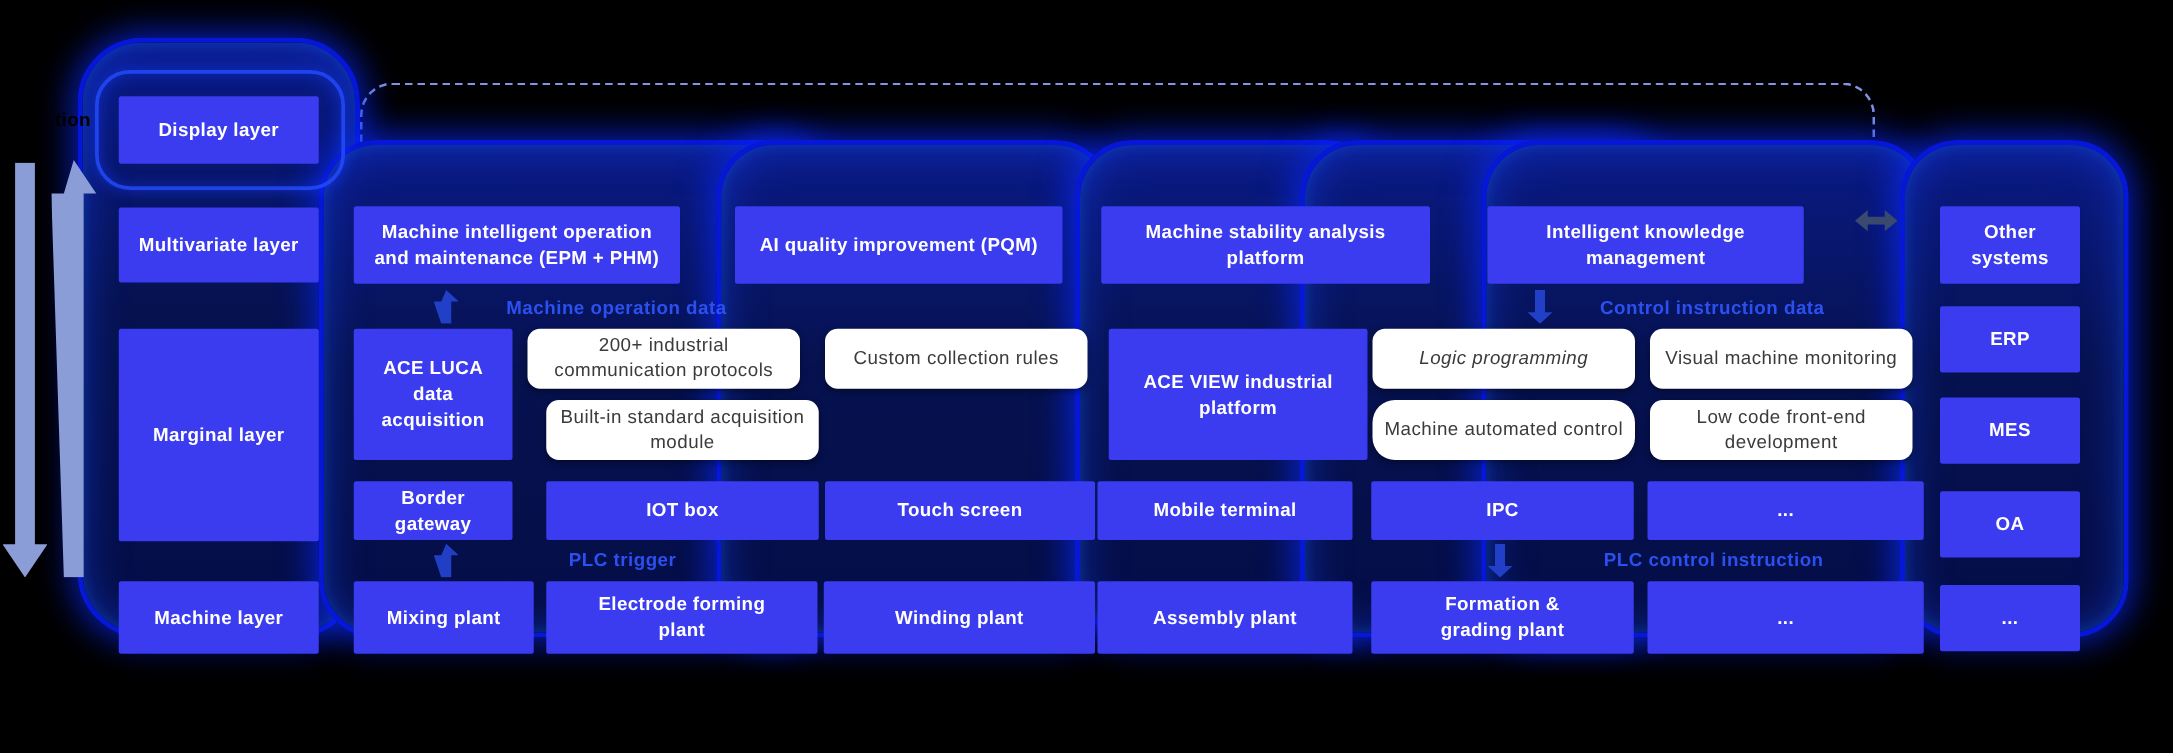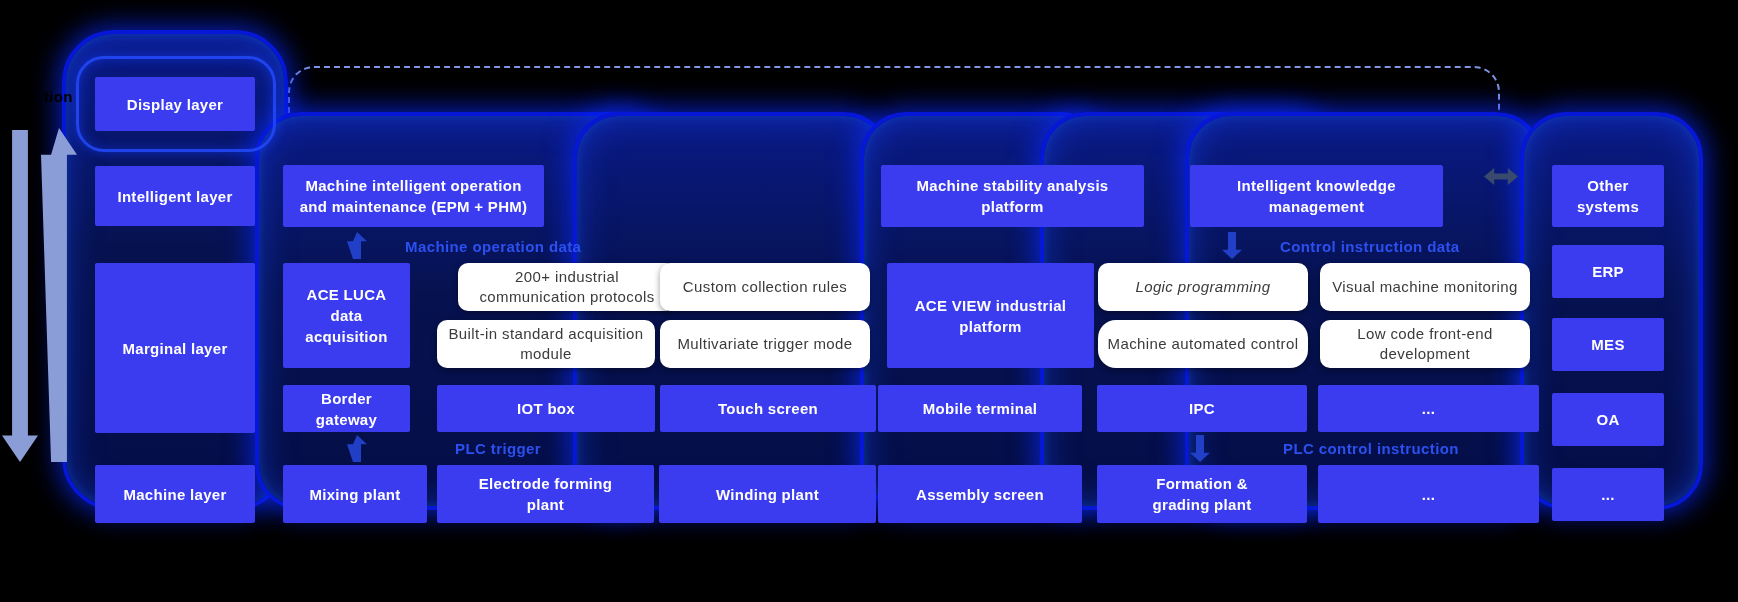--- a/index.html
+++ b/index.html
@@ -69,41 +69,41 @@
   <div class="pillar" style="left:1185px;top:112px;width:358px;height:398px;"></div>
   <div class="pillar" style="left:1520px;top:112px;width:183px;height:398px;"></div>
   <div class="subframe" style="left:76px;top:56px;width:200px;height:96px;"></div>
 
   <div class="arrow arrow-down big-arrow" style="left:2px;top:130px;width:36px;height:332px;"></div>
   <div class="arrow arrow-up big-arrow" style="left:41px;top:128px;width:36px;height:334px;"></div>
 
   <div class="note-fragment" style="left:44px;top:88px;">tion</div>
 
   <div class="bluebox" style="left:95px;top:77px;width:160px;height:54px;">Display layer</div>
-  <div class="bluebox" style="left:95px;top:166px;width:160px;height:60px;">Intelligent layer</div>
+  <div class="bluebox" style="left:95px;top:166px;width:160px;height:60px;">Multivariate layer</div>
   <div class="bluebox" style="left:95px;top:263px;width:160px;height:170px;">Marginal layer</div>
   <div class="bluebox" style="left:95px;top:465px;width:160px;height:58px;">Machine layer</div>
 
   <div class="bluebox" style="left:283px;top:165px;width:261px;height:62px;">Machine intelligent operation and maintenance (EPM + PHM)</div>
+  <div class="bluebox" style="left:588px;top:165px;width:262px;height:62px;">AI quality improvement (PQM)</div>
   <div class="bluebox" style="left:881px;top:165px;width:263px;height:62px;">Machine stability analysis platform</div>
   <div class="bluebox narrow" style="left:1190px;top:165px;width:253px;height:62px;">Intelligent knowledge management</div>
   <div class="bluebox" style="left:1552px;top:165px;width:112px;height:62px;">Other systems</div>
 
   <div class="arrow arrow-lr" style="left:1484px;top:168px;width:34px;height:17px;background:#3a4a6e;"></div>
 
   <div class="arrow arrow-up-sm sm-arrow" style="left:347px;top:232px;width:20px;height:27px;"></div>
   <div class="flow-label" style="left:405px;top:238px;">Machine operation data</div>
   <div class="arrow arrow-down-sm sm-arrow" style="left:1222px;top:232px;width:20px;height:27px;"></div>
   <div class="flow-label" style="left:1280px;top:238px;">Control instruction data</div>
 
   <div class="bluebox" style="left:283px;top:263px;width:127px;height:105px;">ACE LUCA data acquisition</div>
-  <div class="whitebox" style="left:458px;top:263px;width:218px;height:48px;">200+ industrial communication protocols</div>
+  <div class="whitebox" style="left:422px;top:263px;width:218px;height:48px;">200+ industrial communication protocols</div>
   <div class="whitebox" style="left:437px;top:320px;width:218px;height:48px;">Built-in standard acquisition module</div>
   <div class="whitebox" style="left:660px;top:263px;width:210px;height:48px;">Custom collection rules</div>
-  <div class="whitebox" style="left:660px;top:320px;width:210px;height:48px;">Multivariate trigger mode</div>
   <div class="bluebox" style="left:887px;top:263px;width:207px;height:105px;">ACE VIEW industrial platform</div>
   <div class="whitebox" style="left:1098px;top:263px;width:210px;height:48px;font-style:italic;">Logic programming</div>
   <div class="whitebox" style="left:1098px;top:320px;width:210px;height:48px;border-radius:18px;">Machine automated control</div>
   <div class="whitebox" style="left:1320px;top:263px;width:210px;height:48px;">Visual machine monitoring</div>
   <div class="whitebox" style="left:1320px;top:320px;width:210px;height:48px;">Low code front-end development</div>
 
   <div class="bluebox" style="left:283px;top:385px;width:127px;height:47px;">Border gateway</div>
   <div class="bluebox" style="left:437px;top:385px;width:218px;height:47px;">IOT box</div>
   <div class="bluebox" style="left:660px;top:385px;width:216px;height:47px;">Touch screen</div>
   <div class="bluebox" style="left:878px;top:385px;width:204px;height:47px;">Mobile terminal</div>
@@ -111,21 +111,21 @@
   <div class="bluebox" style="left:1318px;top:385px;width:221px;height:47px;">...</div>
 
   <div class="arrow arrow-up-sm sm-arrow" style="left:347px;top:435px;width:20px;height:27px;"></div>
   <div class="flow-label" style="left:455px;top:440px;">PLC trigger</div>
   <div class="arrow arrow-down-sm sm-arrow" style="left:1190px;top:435px;width:20px;height:27px;"></div>
   <div class="flow-label" style="left:1283px;top:440px;">PLC control instruction</div>
 
   <div class="bluebox" style="left:283px;top:465px;width:144px;height:58px;">Mixing plant</div>
   <div class="bluebox narrow" style="left:437px;top:465px;width:217px;height:58px;">Electrode forming plant</div>
   <div class="bluebox" style="left:659px;top:465px;width:217px;height:58px;">Winding plant</div>
-  <div class="bluebox" style="left:878px;top:465px;width:204px;height:58px;">Assembly screen</div>
+  <div class="bluebox" style="left:878px;top:465px;width:204px;height:58px;">Assembly plant</div>
   <div class="bluebox narrow" style="left:1097px;top:465px;width:210px;height:58px;">Formation &amp; grading plant</div>
   <div class="bluebox" style="left:1318px;top:465px;width:221px;height:58px;">...</div>
 
   <div class="bluebox" style="left:1552px;top:245px;width:112px;height:53px;text-align:center;">ERP</div>
   <div class="bluebox" style="left:1552px;top:318px;width:112px;height:53px;">MES</div>
   <div class="bluebox" style="left:1552px;top:393px;width:112px;height:53px;">OA</div>
   <div class="bluebox" style="left:1552px;top:468px;width:112px;height:53px;">...</div>
 
 </div>
 

